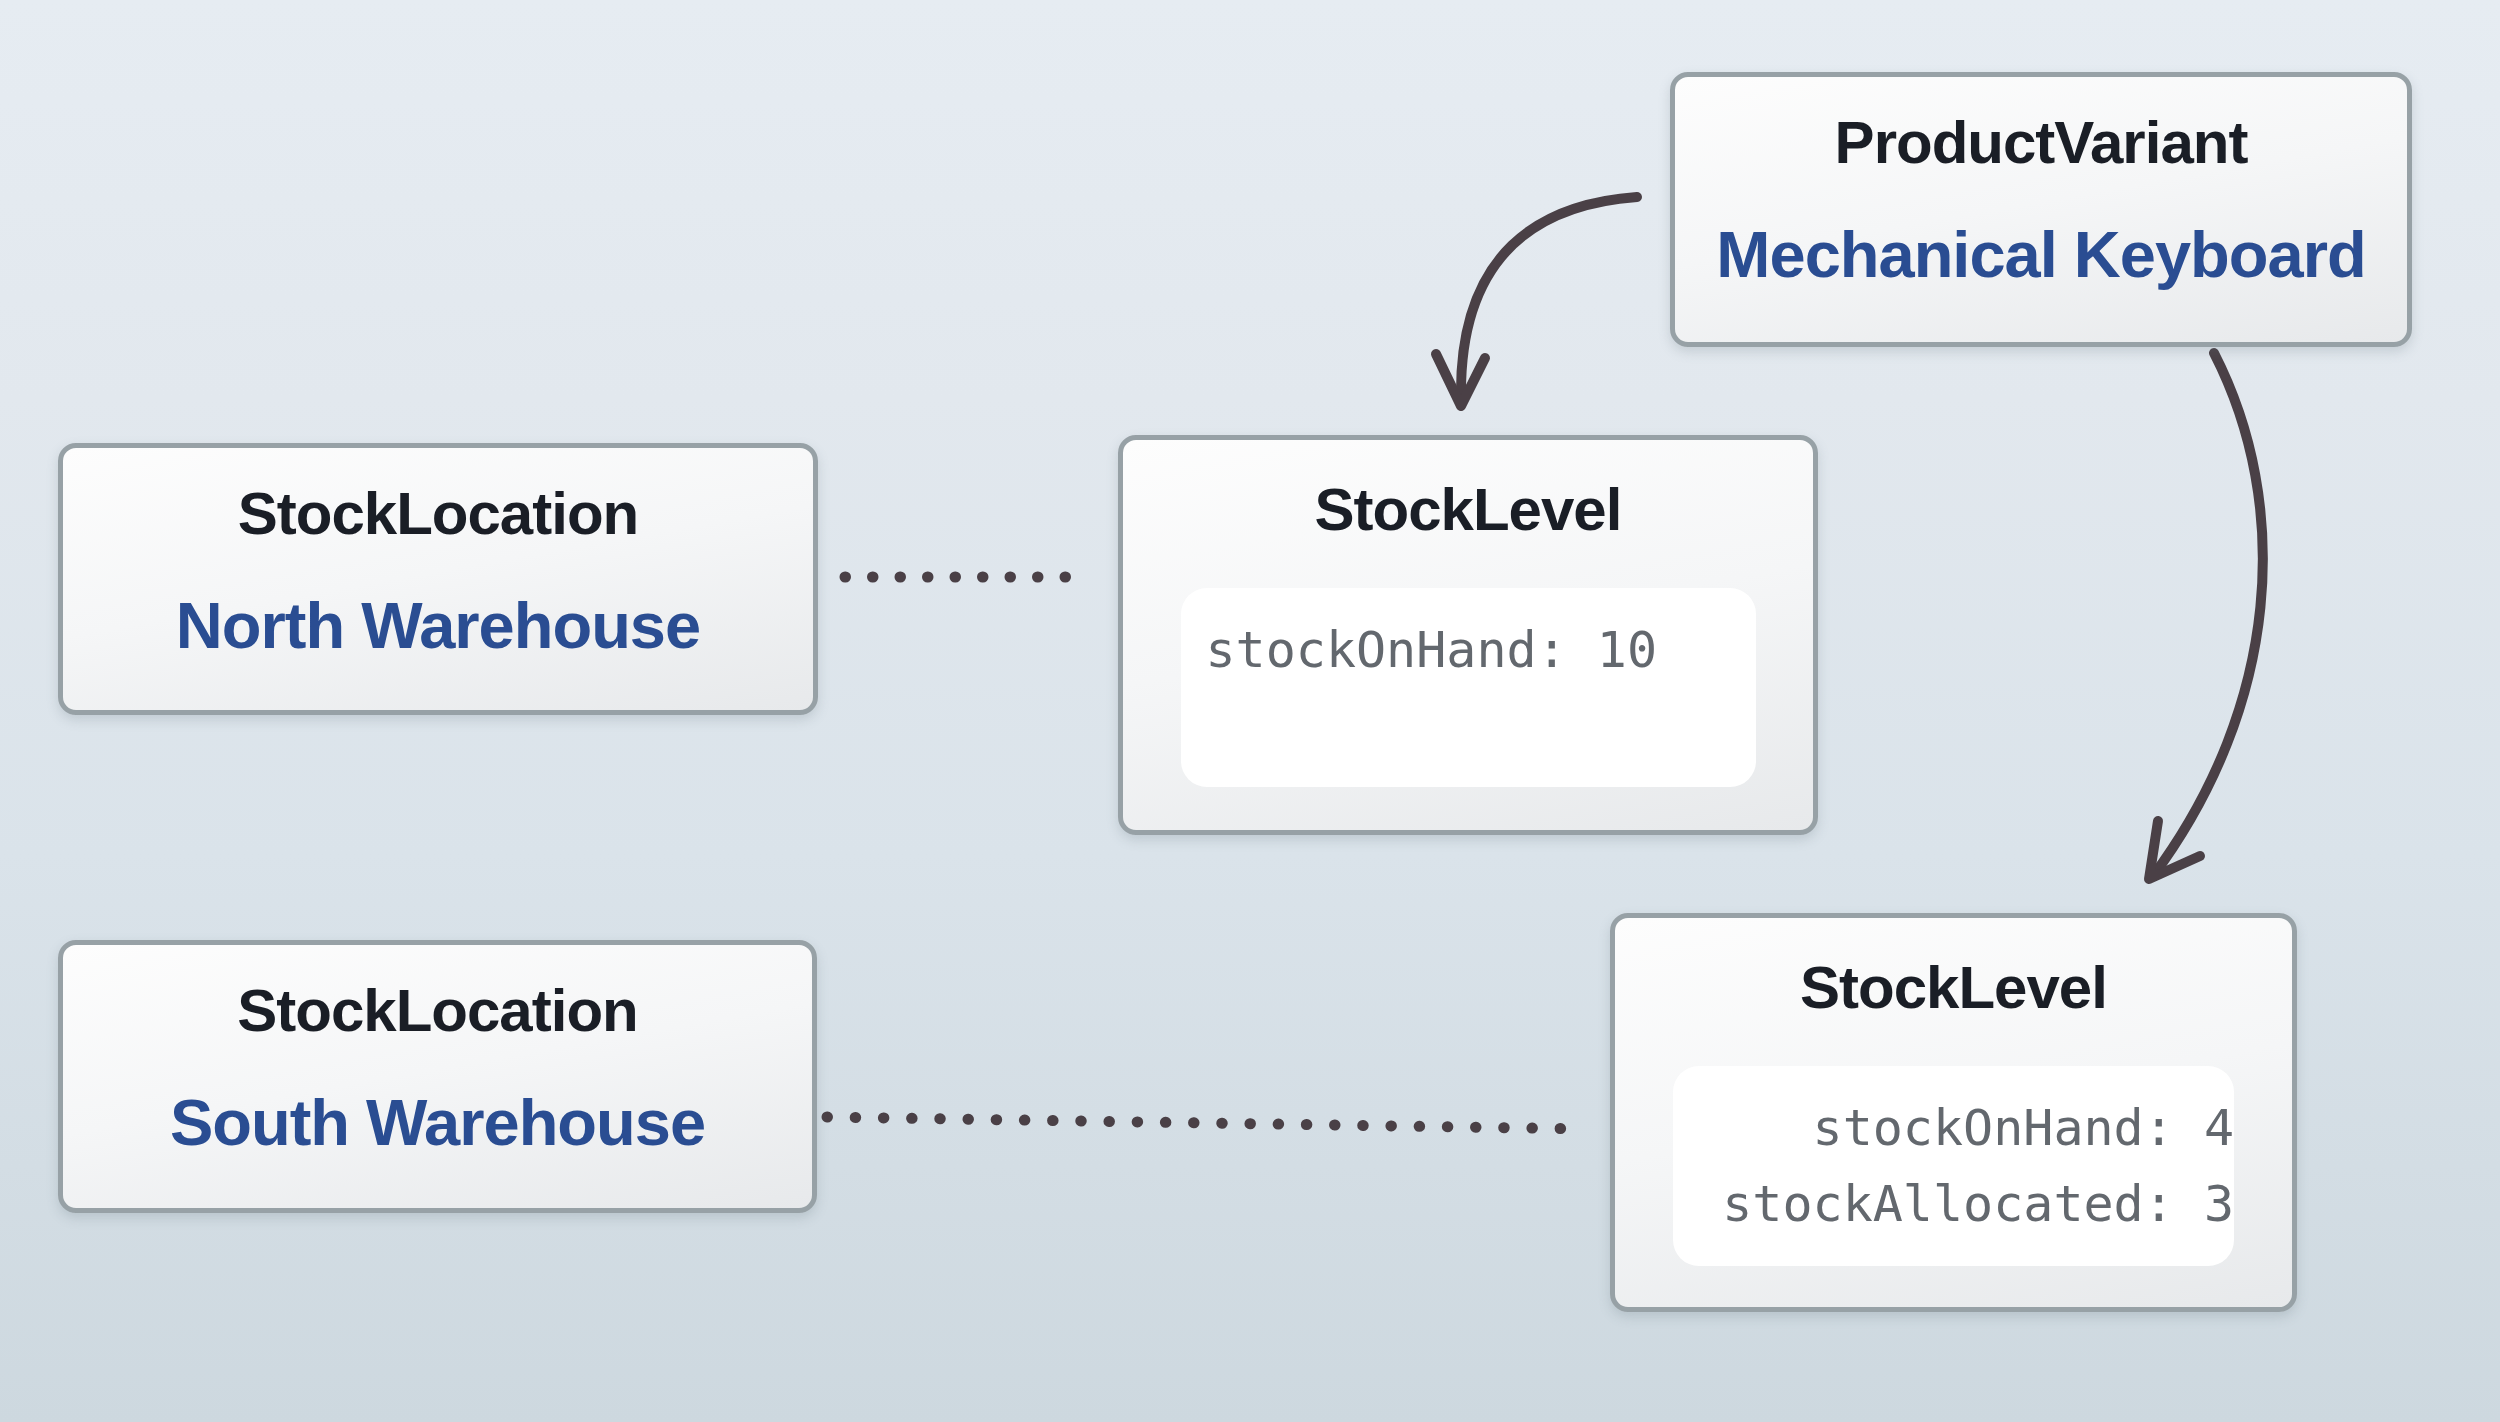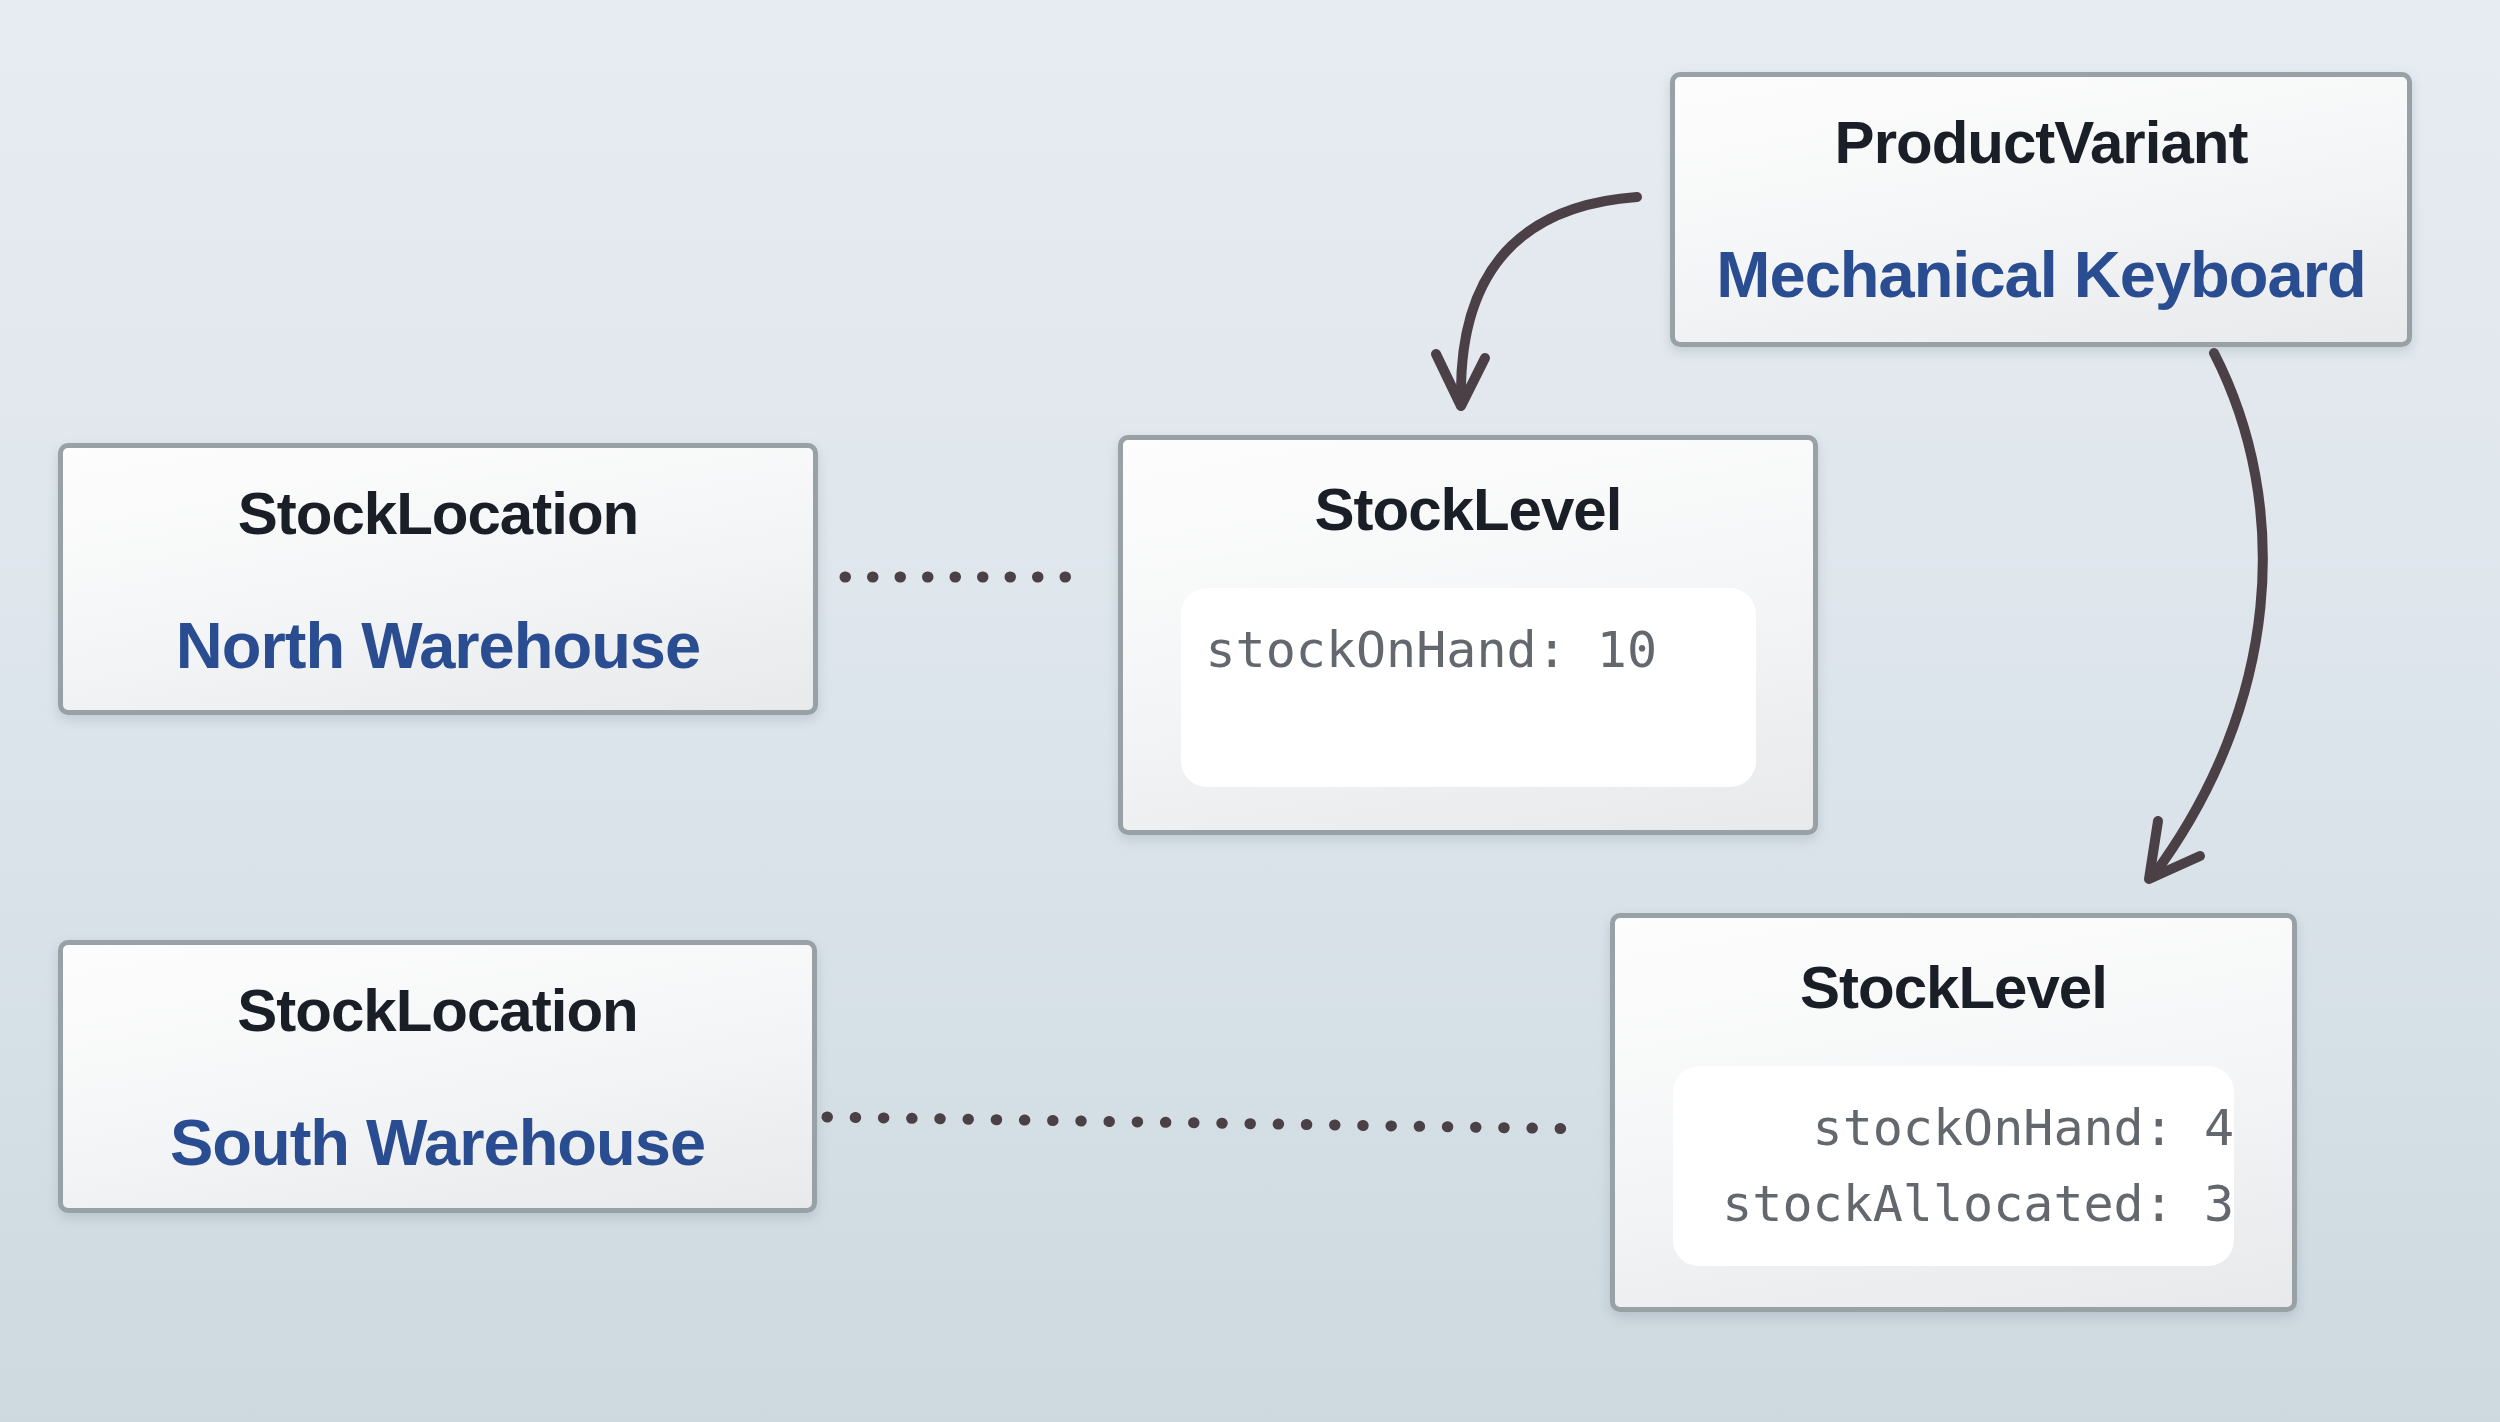--- a/index.html
+++ b/index.html
@@ -3,33 +3,33 @@
 <meta charset="utf-8">
 <style>
   html,body{margin:0;padding:0;}
   body{
     width:2500px;height:1422px;position:relative;overflow:hidden;
     background:linear-gradient(180deg,#e6ecf2 0%,#e2e8ee 28%,#dae3ea 60%,#d3dde4 82%,#cdd8df 100%);
     font-family:"Liberation Sans",sans-serif;
   }
   .node{
     position:absolute;box-sizing:border-box;
-    border:5px solid #97a1a6;border-radius:10px;
+    border:5px solid #97a1a6;border-radius:18px;
     background:linear-gradient(170deg,#fdfdfd 0%,#f5f6f7 48%,#e7e9eb 100%);
     box-shadow:0 5px 12px rgba(96,112,124,.22);
     display:flex;flex-direction:column;align-items:center;text-align:center;
   }
   .node-title{
     font-weight:bold;font-size:60px;line-height:72px;color:#1a1e26;
     letter-spacing:-1px;margin-top:30px;white-space:nowrap;
   }
   .level .node-title{margin-top:34px;}
   .node-subtitle{
     font-weight:bold;font-size:65px;line-height:72px;color:#2a4d92;
-    letter-spacing:-1px;margin-top:60px;white-space:nowrap;
+    letter-spacing:-1px;margin-top:40px;white-space:nowrap;
   }
   .code-panel{
     margin-top:42px;background:#ffffff;border-radius:26px;
     box-sizing:border-box;padding:24px 0 12px 25px;text-align:left;
     width:575px;height:199px;
   }
   .level-south .code-panel{width:561px;height:200px;text-align:right;}
   .code-line{
     font-family:"DejaVu Sans Mono","Liberation Mono",monospace;
     font-size:50px;line-height:76px;color:#63686e;white-space:pre;

